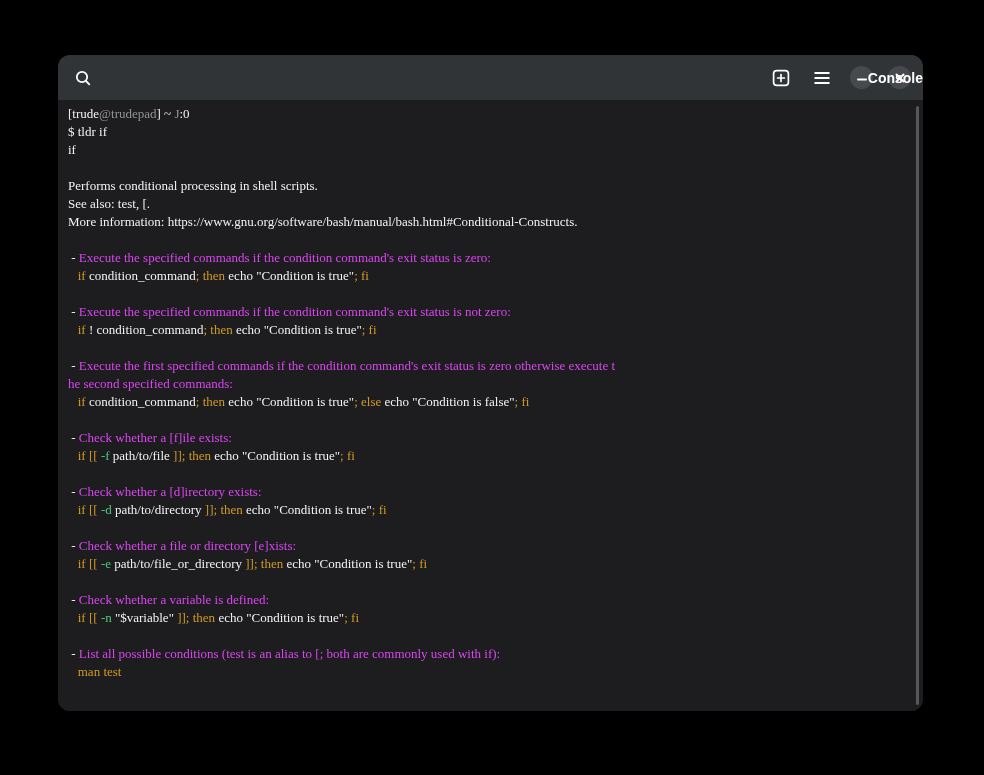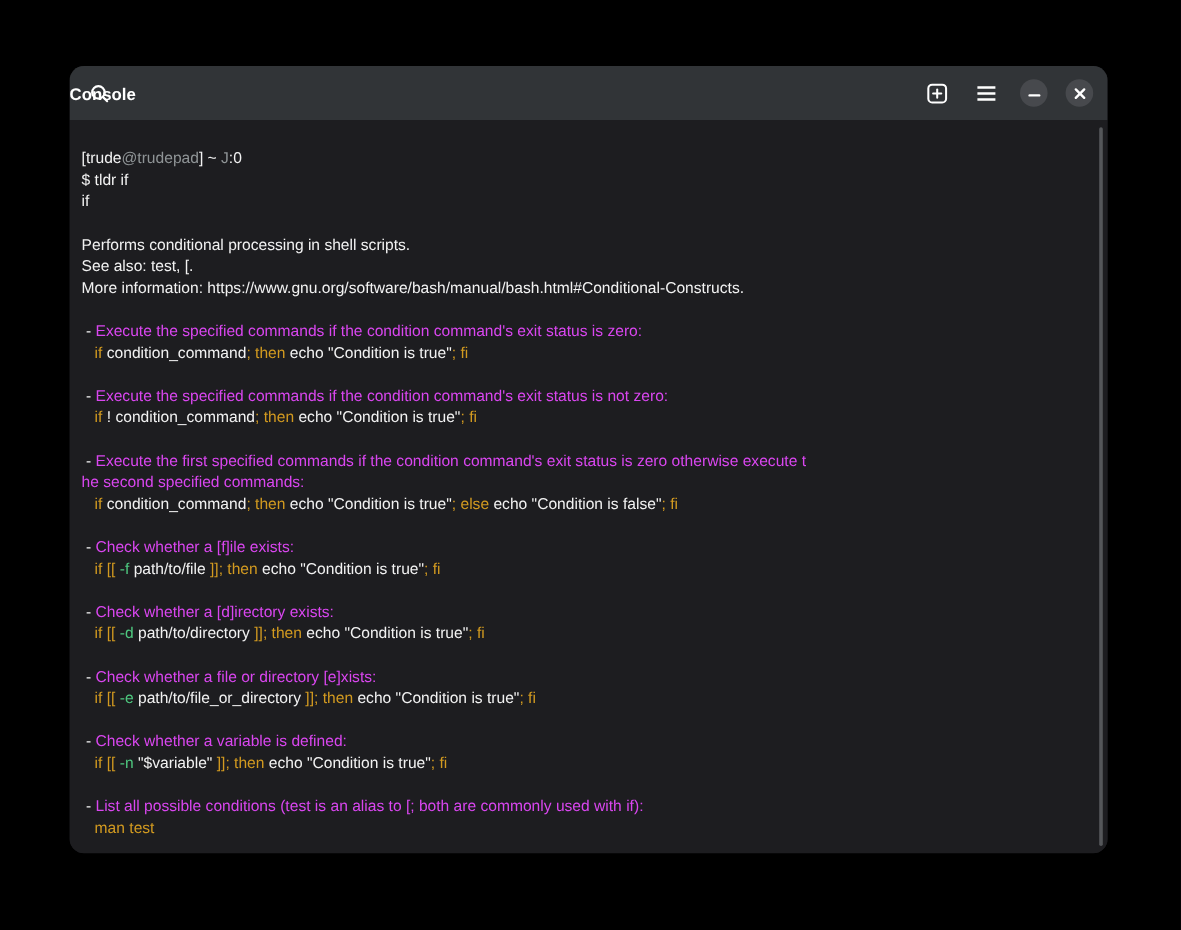--- a/index.html
+++ b/index.html
@@ -24,21 +24,21 @@
     background:#313437;
     display:flex;
     align-items:center;
     position:relative;
     padding:0 12px;
     flex:none;
   }
   .header-title{
     position:absolute;
     left:0;right:0;
-    text-align:left;
+    text-align:right;
     color:#ffffff;
     font-weight:bold;
     font-size:14px;
     pointer-events:none;
   }
   .hbtn{
     width:26px;height:26px;
     display:flex;align-items:center;justify-content:center;
     background:transparent;border:none;padding:0;
     border-radius:6px;
@@ -55,22 +55,22 @@
     border-radius:50%;
     background:#47494d;
     display:flex;align-items:center;justify-content:center;
     border:none;padding:0;
   }
   .icon-svg{display:block;}
   .terminal{
     position:absolute;
     top:45px;left:0;right:0;bottom:0;
     background:#1d1d20;
-    padding:23px 0 0 10px;
-    font-family:Liberation Sans, sans-serif;
+    padding:5px 0 0 10px;
+    font-family:Liberation Serif, serif;
     font-size:13px;
     line-height:18px;
     white-space:pre;
     overflow:hidden;
   }
   .tline{white-space:pre;}
   .c-w{color:#f2f2f2;}
   .c-d{color:#8f9496;}
   .c-g{color:#d946ef;}
   .c-y{color:#d29a20;}

